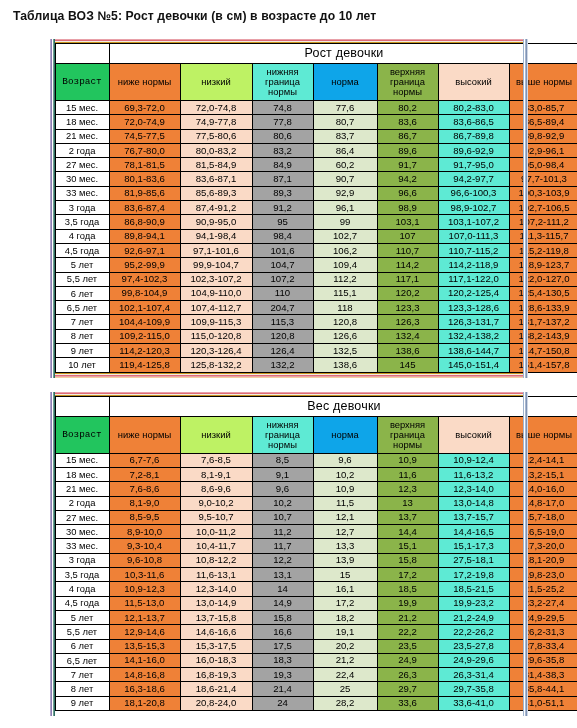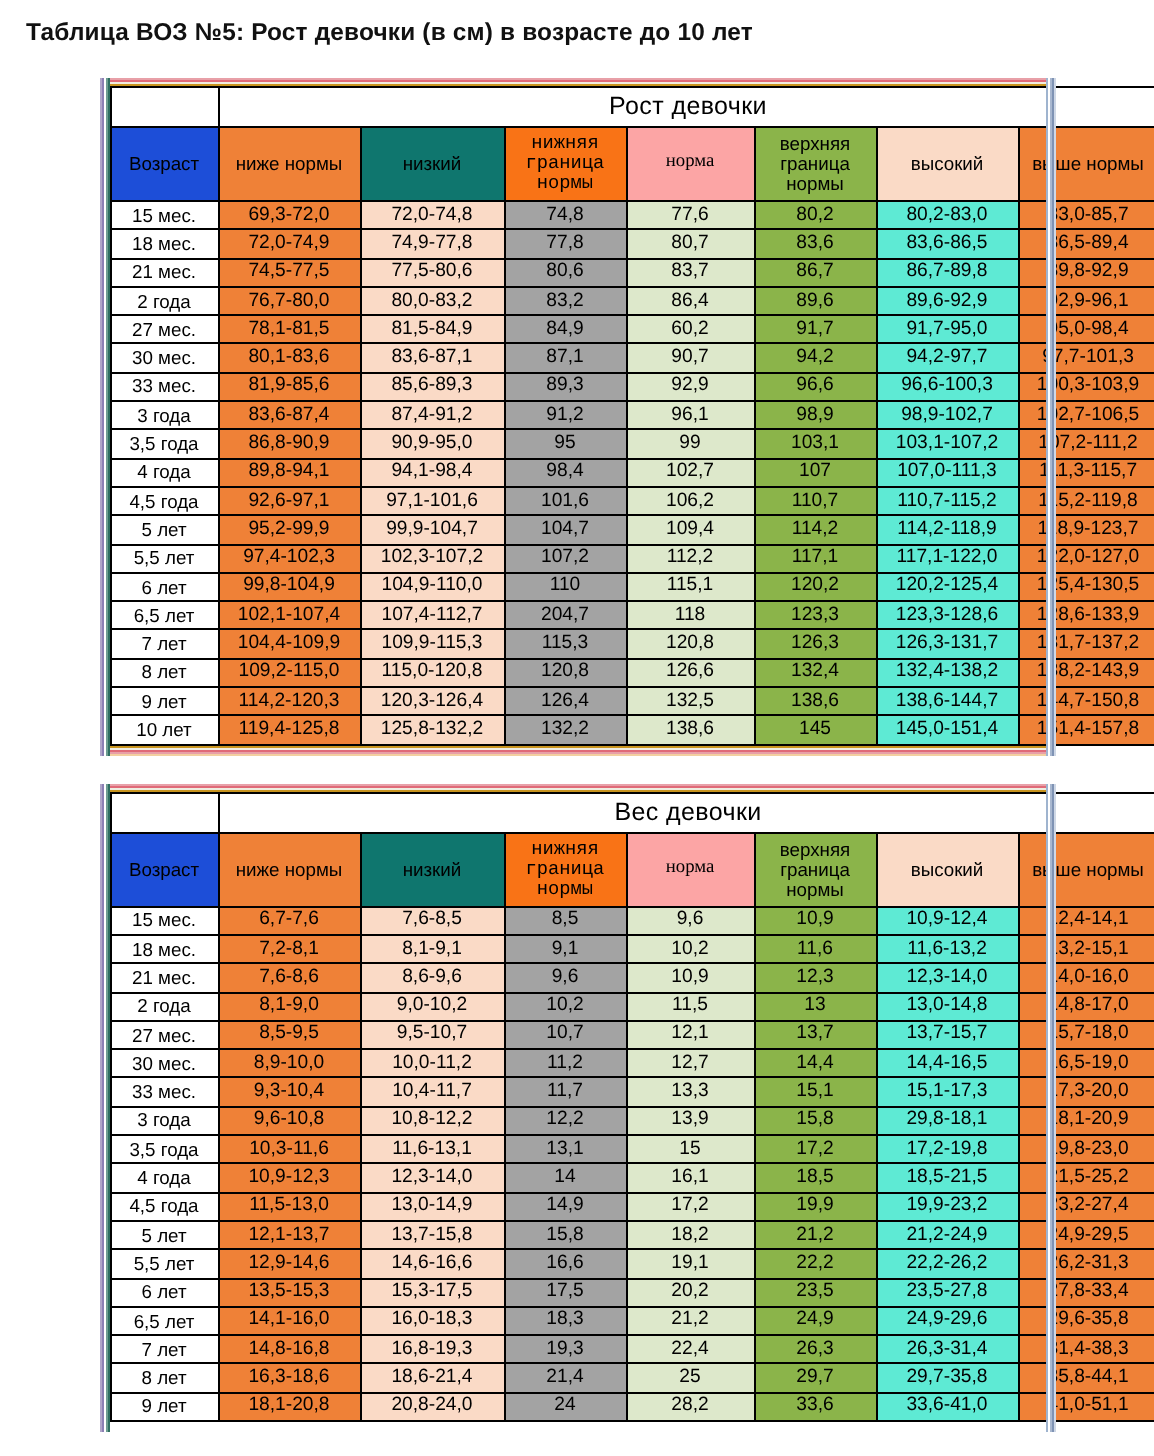--- a/index.html
+++ b/index.html
@@ -128,29 +128,30 @@
     background: #ffffff;
     font-size: 12.5px;
     font-weight: normal;
     height: 19px;
     letter-spacing: 0.2px;
   }
 
   
   tr.hdr td { height: 36px; font-size: 9.4px; }
   td.h-age {
-    background: #1d4ed8;
+    background: #22c55e;
     font-weight: bold;
     font-size: 10.6px;
     border-top: none;
+    font-family: Liberation Mono, monospace;
   }
   td.h-below   { background: #ef8137; }
-  td.h-low     { background: #0f766e; margin-top: 27px; }
-  td.h-lownorm { background: #f97316; font-family: Liberation Mono, monospace; }
-  td.h-norm    { background: #fca5a5; font-weight: bold; font-size: 10.2px; font-family: Liberation Serif, serif; }
+  td.h-low     { background: #bef264; margin-top: 27px; }
+  td.h-lownorm { background: #5eead4; }
+  td.h-norm    { background: #0ea5e9; font-weight: bold; font-size: 10.2px; }
   td.h-upnorm  { background: #8bb44a; }
   td.h-high    { background: #fadac6; }
   td.h-above   { background: #ef8137; }
 
   td.h-lownorm span, td.h-upnorm span { display: block; }
 
   
   tr.row td { height: 13.3px; }
   td.age       { background: #ffffff; font-size: 9.4px; }
   td.below     { background: #ef8137; }
@@ -559,21 +560,21 @@
             <td class="high">15,1-17,3</td>
             <td class="above">17,3-20,0</td>
           </tr>
           <tr class="row">
             <td class="age">3 года</td>
             <td class="below">9,6-10,8</td>
             <td class="low">10,8-12,2</td>
             <td class="lownorm">12,2</td>
             <td class="norm">13,9</td>
             <td class="upnorm">15,8</td>
-            <td class="high">29,8-18,1</td>
+            <td class="high">27,5-18,1</td>
             <td class="above">18,1-20,9</td>
           </tr>
           <tr class="row">
             <td class="age">3,5 года</td>
             <td class="below">10,3-11,6</td>
             <td class="low">11,6-13,1</td>
             <td class="lownorm">13,1</td>
             <td class="norm">15</td>
             <td class="upnorm">17,2</td>
             <td class="high">17,2-19,8</td>

